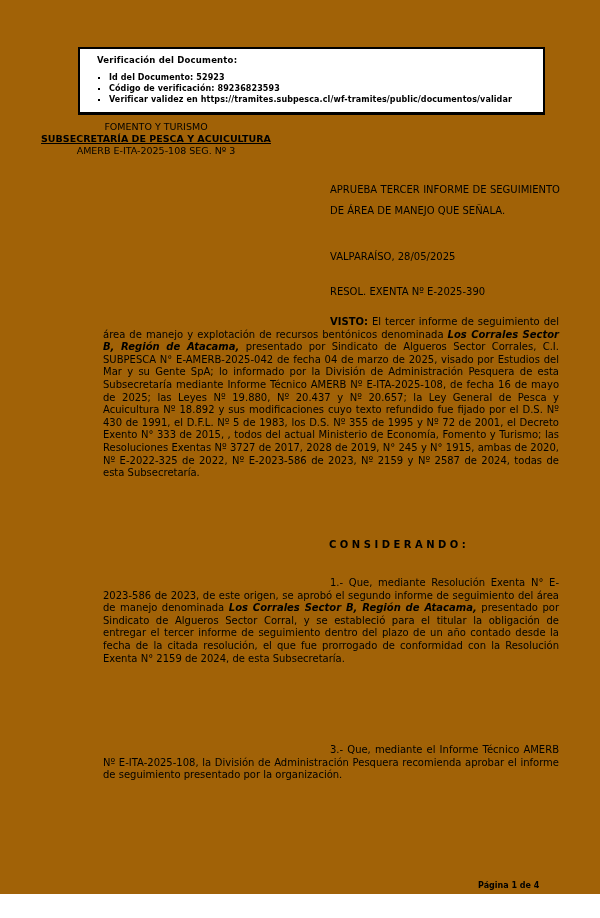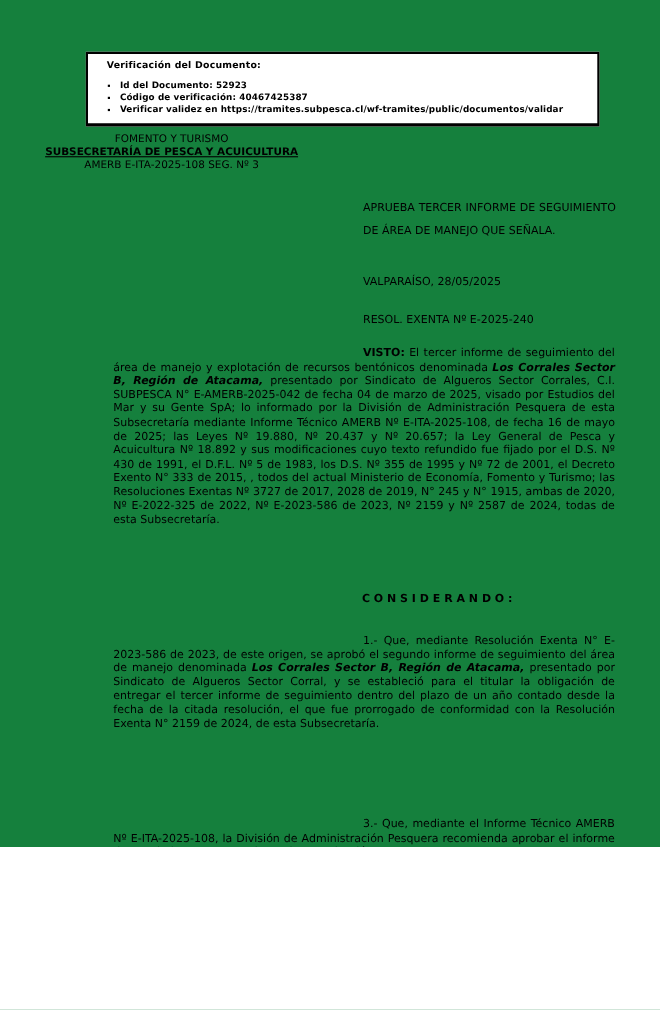--- a/index.html
+++ b/index.html
@@ -1,20 +1,20 @@
 <!DOCTYPE html>
 <html><head>
 <meta charset="utf-8">
 <style>
   html, body { margin: 0; padding: 0; background: #ffffff; }
   .page {
     position: relative;
     width: 600px;
-    height: 770px;
-    background: #15803d;
+    height: 894px;
+    background: #a16207;
     color: #000000;
     font-family: "DejaVu Sans", sans-serif;
     overflow: hidden;
   }
 
   
   .vbox {
     position: absolute;
     left: 78px; top: 47px;
     width: 467px;
@@ -110,34 +110,34 @@
 </style>
 </head>
 <body>
 
 <div class="page">
 
   <div class="vbox">
     <div class="vbox-title">Verificación del Documento:</div>
     <ul>
       <li>Id del Documento: 52923</li>
-      <li>Código de verificación: 40467425387</li>
+      <li>Código de verificación: 89236823593</li>
       <li>Verificar validez en https://tramites.subpesca.cl/wf-tramites/public/documentos/validar</li>
     </ul>
   </div>
 
   <div class="letterhead">
     <div>FOMENTO Y TURISMO</div>
     <div class="org-line3">SUBSECRETARÍA DE PESCA Y ACUICULTURA</div>
     <div>AMERB E-ITA-2025-108 SEG. Nº 3</div>
   </div>
 
   <div class="subject">APRUEBA TERCER INFORME DE SEGUIMIENTO DE ÁREA DE MANEJO QUE SEÑALA.</div>
   <div class="place-date">VALPARAÍSO, 28/05/2025</div>
-  <div class="resol-number">RESOL. EXENTA Nº E-2025-240</div>
+  <div class="resol-number">RESOL. EXENTA Nº E-2025-390</div>
 
   <div class="para para-visto indent">
     <span class="bold">VISTO:</span><span> El tercer informe de seguimiento del área de manejo y explotación de recursos bentónicos denominada </span><span class="area-name">Los Corrales Sector B, Región de Atacama,</span><span> presentado por Sindicato de Algueros Sector Corrales, C.I. SUBPESCA N° E-AMERB-2025-042 de fecha 04 de marzo de 2025, visado por Estudios del Mar y su Gente SpA; lo informado por la División de Administración Pesquera de esta Subsecretaría mediante Informe Técnico AMERB Nº E-ITA-2025-108, de fecha 16 de mayo de 2025; las Leyes Nº 19.880, Nº 20.437 y Nº 20.657; la Ley General de Pesca y Acuicultura Nº 18.892 y sus modificaciones cuyo texto refundido fue fijado por el D.S. Nº 430 de 1991, el D.F.L. Nº 5 de 1983, los D.S. Nº 355 de 1995 y Nº 72 de 2001, el Decreto Exento N° 333 de 2015, , todos del actual Ministerio de Economía, Fomento y Turismo; las Resoluciones Exentas Nº 3727 de 2017, 2028 de 2019, N° 245 y N° 1915, ambas de 2020, Nº E-2022-325 de 2022, Nº E-2023-586 de 2023, Nº 2159 y Nº 2587 de 2024, todas de esta Subsecretaría.</span>
   </div>
 
   <div class="considerando">CONSIDERANDO:</div>
 
   <div class="para para-1 indent">
     <span>1.- Que, mediante Resolución Exenta N° E-2023-586 de 2023, de este origen, se aprobó el segundo informe de seguimiento del área de manejo denominada </span><span class="area-name">Los Corrales Sector B, Región de Atacama,</span><span> presentado por Sindicato de Algueros Sector Corral, y se estableció para el titular la obligación de entregar el tercer informe de seguimiento dentro del plazo de un año contado desde la fecha de la citada resolución, el que fue prorrogado de conformidad con la Resolución Exenta N° 2159 de 2024, de esta Subsecretaría.</span>
   </div>

